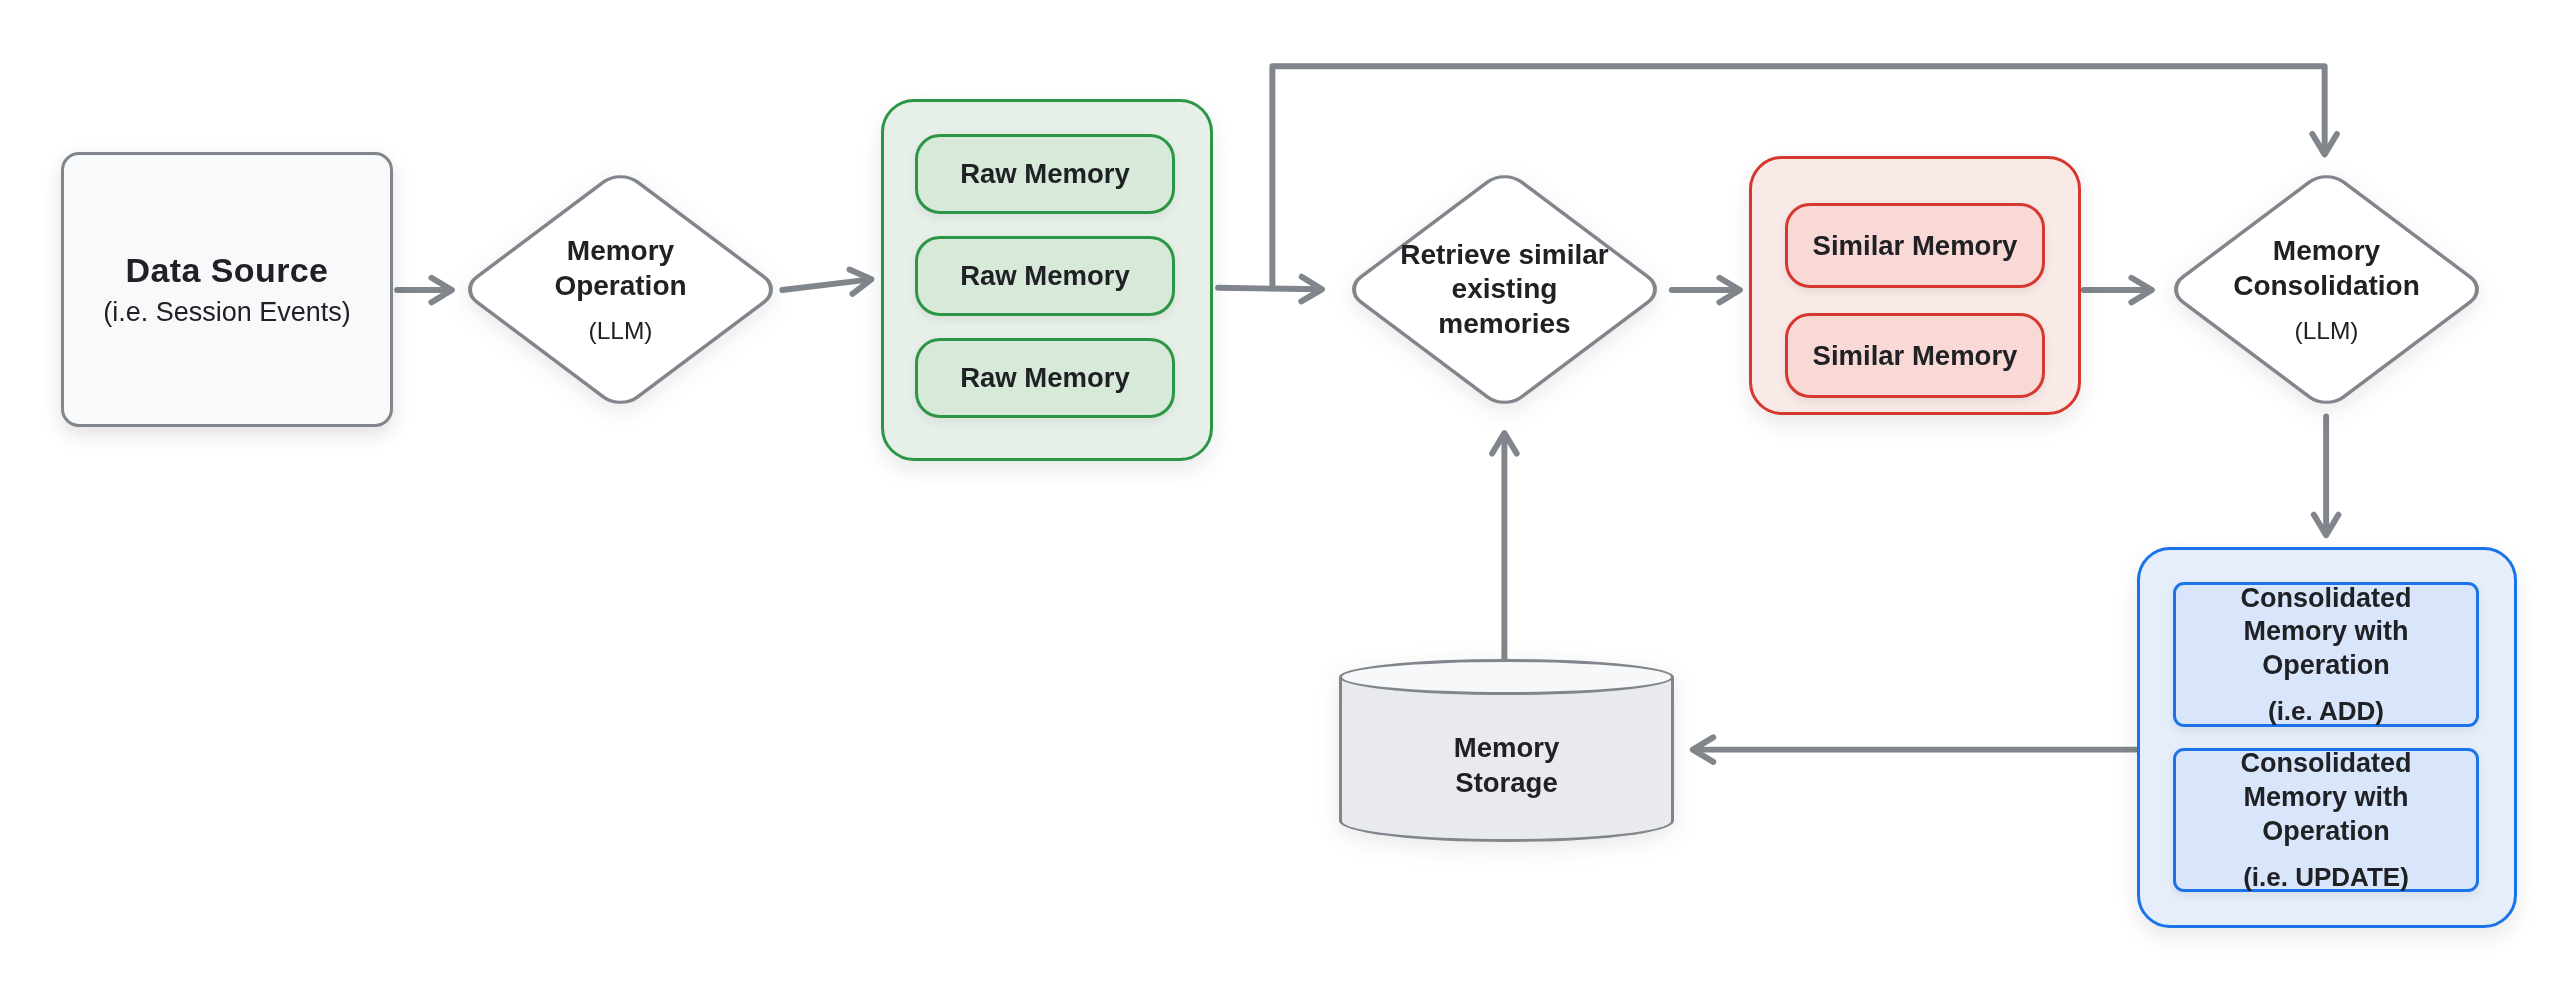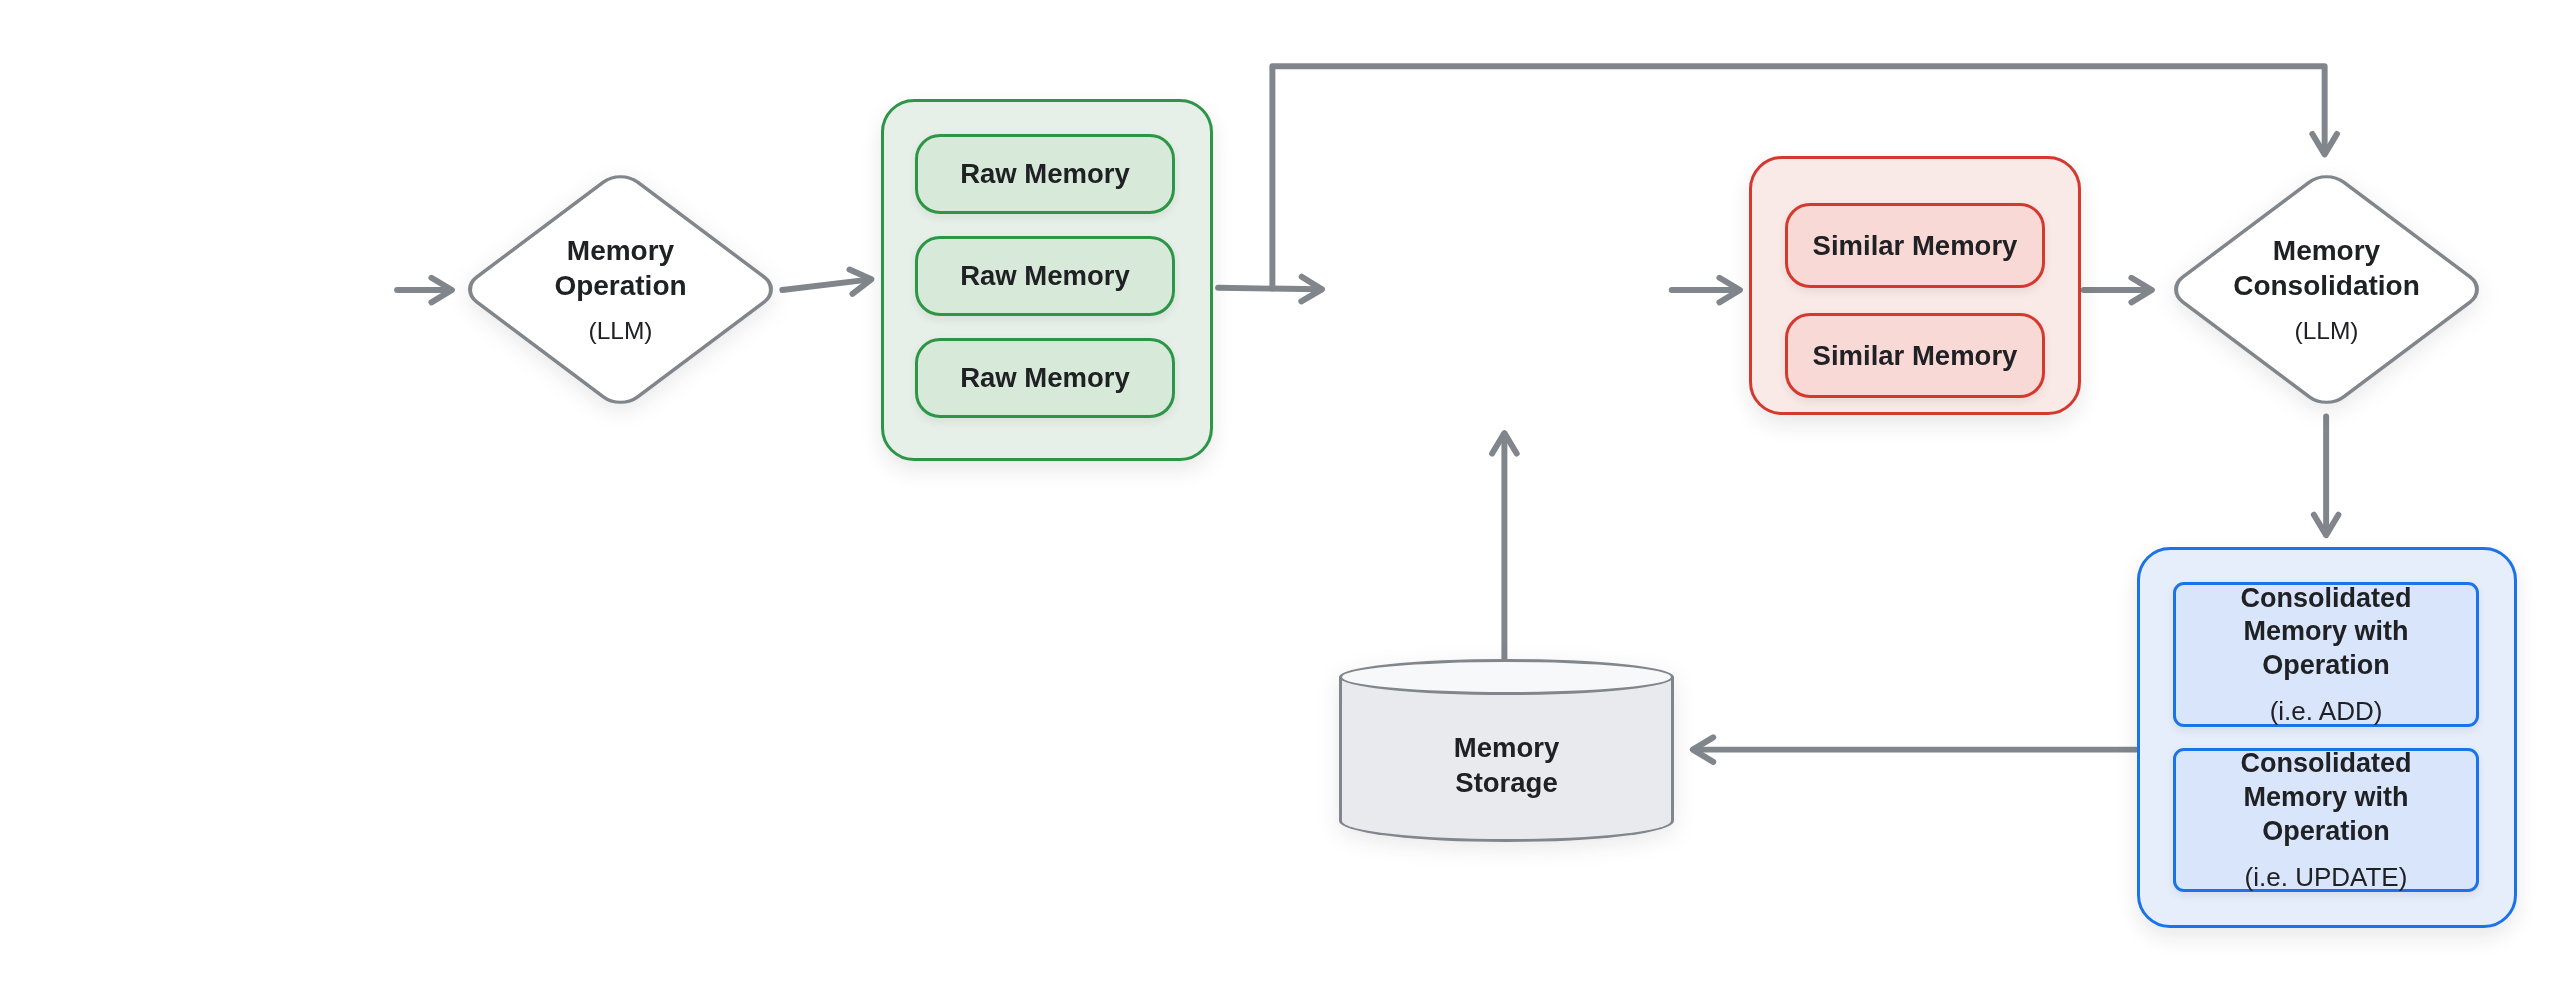--- a/index.html
+++ b/index.html
@@ -50,21 +50,21 @@
   .pill.red   { background:var(--red_box);   border:3px solid var(--red_border);margin-top:11px; }
 
   
   .card {
     position:absolute; display:flex; flex-direction:column; align-items:center; justify-content:center;
     text-align:center; border-radius:11px;
     background:var(--blue_box); border:3px solid var(--blue_border);
     box-shadow:0 3.7px 9px rgba(32,33,36,.08); padding:0 10.4px;
   }
   .card-title { font-size:27px; font-weight:600; line-height:1.25; }
-  .card-sub   { font-size:26px; font-weight:400; margin-top:13.4px; }
+  .card-sub   { font-size:26px; font-weight:700; margin-top:13.4px; }
 
   
   .cylinder { position:absolute; left:1339px; top:659px; width:335px; height:183px; filter:drop-shadow(0 6px 10.4px rgba(32,33,36,.10)); }
   .cyl-body {
     position:absolute; left:0; right:0; top:18px; bottom:0;
     background:var(--storage_body); border:3px solid var(--gray_stroke); border-top:none;
     border-radius:0 0 167px 167px / 0 0 21px 21px;
     display:flex; align-items:center; justify-content:center;
   }
   .cyl-top {
@@ -90,20 +90,24 @@
       <path d="M1638,387 L1774,389" marker-end="url(#ah)"></path>
       <path d="M1711,388 L1711,89 L3126,89 L3126,204" marker-end="url(#ah)"></path>
       <path d="M2248,390 L2336,390" marker-end="url(#ah)"></path>
       <path d="M2802,390 L2890,390" marker-end="url(#ah)"></path>
       <path d="M3128,560 L3128,716" marker-end="url(#ah)"></path>
       <path d="M2872,1008 L2280,1008" marker-end="url(#ah)"></path>
       <path d="M2023,900 L2023,586" marker-end="url(#ah)"></path>
     </g>
   </svg>
 
+  <div class="rect-node" style="left:61px; top:152px; width:332px; height:275px;">
+    <div class="node-title">Data Source</div>
+    <div class="node-subtitle">(i.e. Session Events)</div>
+  </div>
 
   <div class="diamond" style="left:457px; top:167px;">
     <div class="diamond-shape"></div>
     <div class="diamond-label">
       <div class="dline">Memory</div>
       <div class="dline">Operation</div>
       <div class="dsub">(LLM)</div>
     </div>
   </div>
 
@@ -111,20 +115,28 @@
   <div class="pill green" style="left:915px; top:134px; width:260px; height:80px;">
     <span>Raw Memory</span>
   </div>
   <div class="pill green" style="left:915px; top:236px; width:260px; height:80px;">
     <span>Raw Memory</span>
   </div>
   <div class="pill green" style="left:915px; top:338px; width:260px; height:80px;">
     <span>Raw Memory</span>
   </div>
 
+  <div class="diamond" style="left:1341px; top:167px;">
+    <div class="diamond-shape"></div>
+    <div class="diamond-label">
+      <div class="dline">Retrieve similar</div>
+      <div class="dline">existing</div>
+      <div class="dline">memories</div>
+    </div>
+  </div>
 
   <div class="group red" style="left:1749px; top:156px; width:332px; height:259px;"></div>
   <div class="pill red" style="left:1785px; top:192px; width:260px; height:85px;">
     <span>Similar Memory</span>
   </div>
   <div class="pill red" style="left:1785px; top:302px; width:260px; height:85px;">
     <span>Similar Memory</span>
   </div>
 
   <div class="diamond" style="left:2163px; top:167px;">

